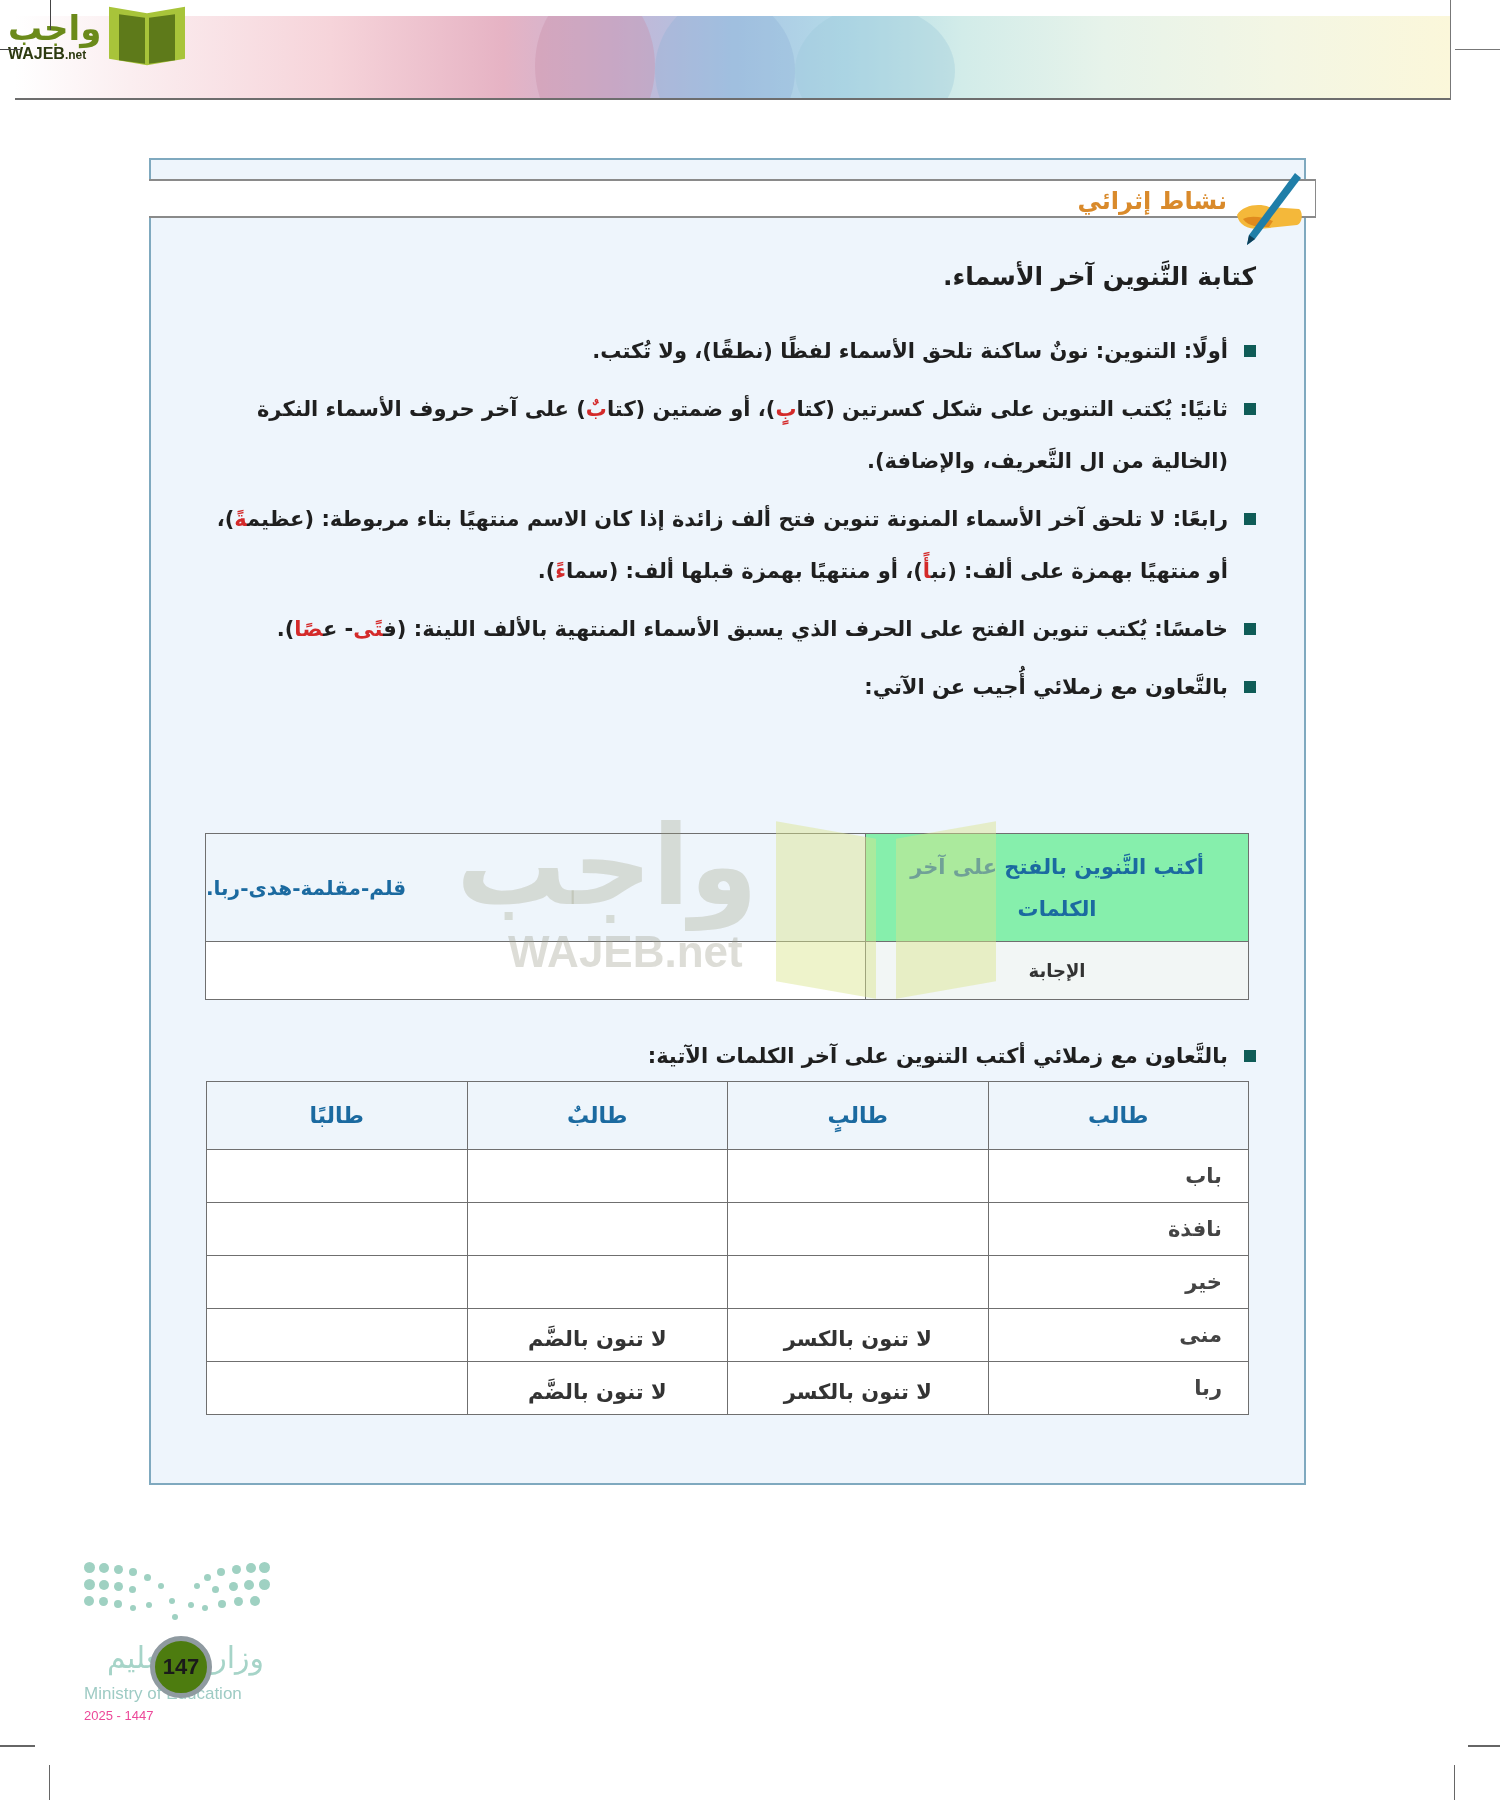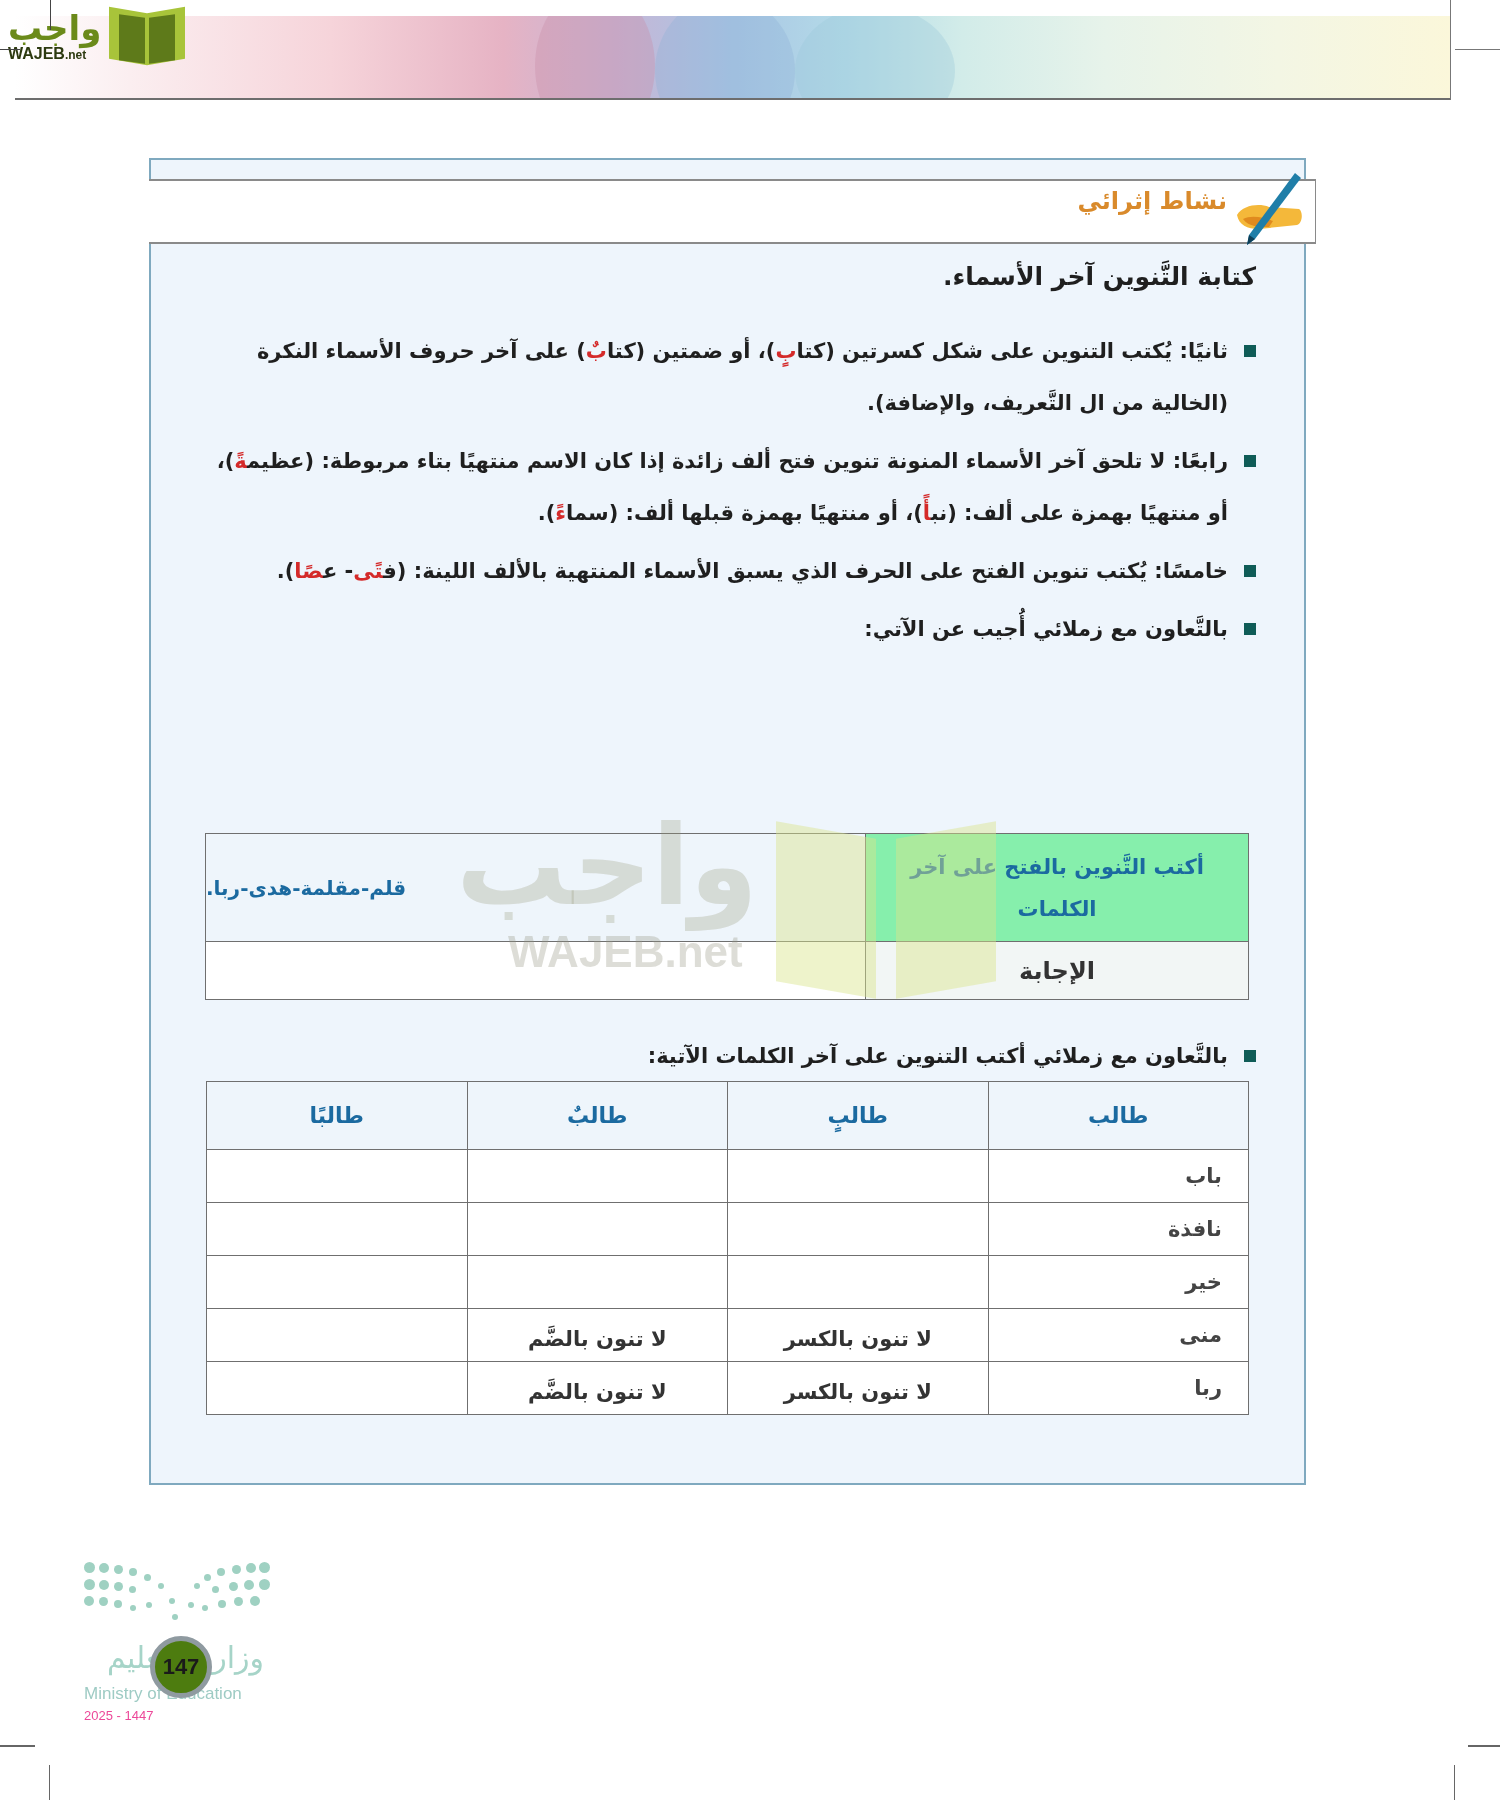--- a/index.html
+++ b/index.html
@@ -31,41 +31,41 @@
     .logo-book .pr { right: 2px; background: #a8c43a; transform: skewY(-10deg); }
     .logo-book .il { position: absolute; left: 12px; top: 10px; width: 26px; height: 46px; background: #5e7a1a; transform: skewY(8deg); }
     .logo-book .ir { position: absolute; right: 12px; top: 10px; width: 26px; height: 46px; background: #5e7a1a; transform: skewY(-8deg); }
 
     
     .panel {
       position: absolute; left: 149px; top: 158px; width: 1157px; height: 1327px;
       background: #eef5fc; border: 2px solid #7fa9bf;
     }
     .title-bar {
-      position: absolute; left: 149px; top: 179px; width: 1167px; height: 65px;
+      position: absolute; left: 149px; top: 179px; width: 1167px; height: 39px;
       background: #ffffff; border-top: 2px solid #8a8a8a; border-bottom: 2px solid #8a8a8a; border-right: 1px solid #8a8a8a;
     }
     .title-bar .title {
       position: absolute; right: 88px; top: 6px; font-size: 24px; font-weight: bold; color: #d98a2b; direction: rtl;
     }
     .pencil-icon { position: absolute; right: 8px; top: -12px; width: 78px; height: 78px; }
 
     
     .content { position: absolute; left: 190px; top: 262px; width: 1070px; direction: rtl; text-align: right; }
     .heading { font-size: 25px; font-weight: bold; color: #1f1f1f; margin-bottom: 34px; padding-right: 4px; }
     .rule { position: relative; font-size: 21px; font-weight: bold; line-height: 52px; padding-right: 32px; color: #1f1f1f; margin-bottom: 6px; }
     .rule .bullet { position: absolute; right: 4px; top: 20px; width: 12px; height: 12px; background: #0f5c57; }
     .red { color: #d42a2a; }
 
     
     .t1 { position: absolute; left: 205px; top: 833px; width: 1044px; height: 166px; border-collapse: collapse; direction: rtl; }
     .t1 td { border: 1.5px solid #6f6f6f; }
     .t1 .h { width: 383px; background: #86efac; color: #1b6aa0; font-weight: bold; font-size: 21px; text-align: center; line-height: 42px; padding: 6px 24px; }
     .t1 .v { background: #eef5fb; color: #1b6aa0; font-weight: bold; font-size: 20px; text-align: left; padding-right: 220px; }
-    .t1 .a { background: #f2f6f5; color: #333; font-weight: bold; font-size: 24px; text-align: center; }
+    .t1 .a { background: #f2f6f5; color: #333; font-weight: bold; font-size: 18px; text-align: center; }
     .t1 .e { background: #ffffff; }
     .t1 tr.r1 { height: 108px; }
     .t1 tr.r2 { height: 58px; }
 
     
     .wm { position: absolute; left: 508px; top: 812px; width: 500px; height: 190px; pointer-events: none; }
     .wm-ar { position: absolute; left: 0; top: -10px; font-size: 110px; font-weight: bold; color: rgba(150,150,120,0.28); direction: rtl; width: 250px; text-align: center; }
     .wm-en { position: absolute; left: 0; top: 115px; font-family: "Liberation Sans", sans-serif; font-size: 44px; font-weight: bold; color: rgba(150,150,130,0.32); }
     .wm-book { position: absolute; left: 268px; top: 8px; width: 220px; height: 170px; }
     .wm-book .p { position: absolute; top: 10px; width: 100px; height: 160px; background: rgba(218,228,140,0.45); }
@@ -134,20 +134,21 @@
     <path d="M66 4 L72 9 L26 70 L18 76 L20 66 Z" fill="#1f7ea8"></path>
     <path d="M18 76 L20 66 L26 70 Z" fill="#0d3f58"></path>
   </svg>
 </div>
 
 <div class="content">
   <div class="heading">كتابة التَّنوين آخر الأسماء.</div>
 
   <div class="rule">
     <span class="bullet"></span>
+    <span>أولًا: التنوين: نونٌ ساكنة تلحق الأسماء لفظًا (نطقًا)، ولا تُكتب.</span>
   </div>
 
   <div class="rule">
     <span class="bullet"></span>
     <span>ثانيًا: يُكتب التنوين على شكل كسرتين (كتا</span><span class="red">بٍ</span><span>)، أو ضمتين (كتا</span><span class="red">بٌ</span><span>) على آخر حروف الأسماء النكرة (الخالية من ال التَّعريف، والإضافة).</span>
   </div>
 
 
   <div class="rule">
     <span class="bullet"></span>

